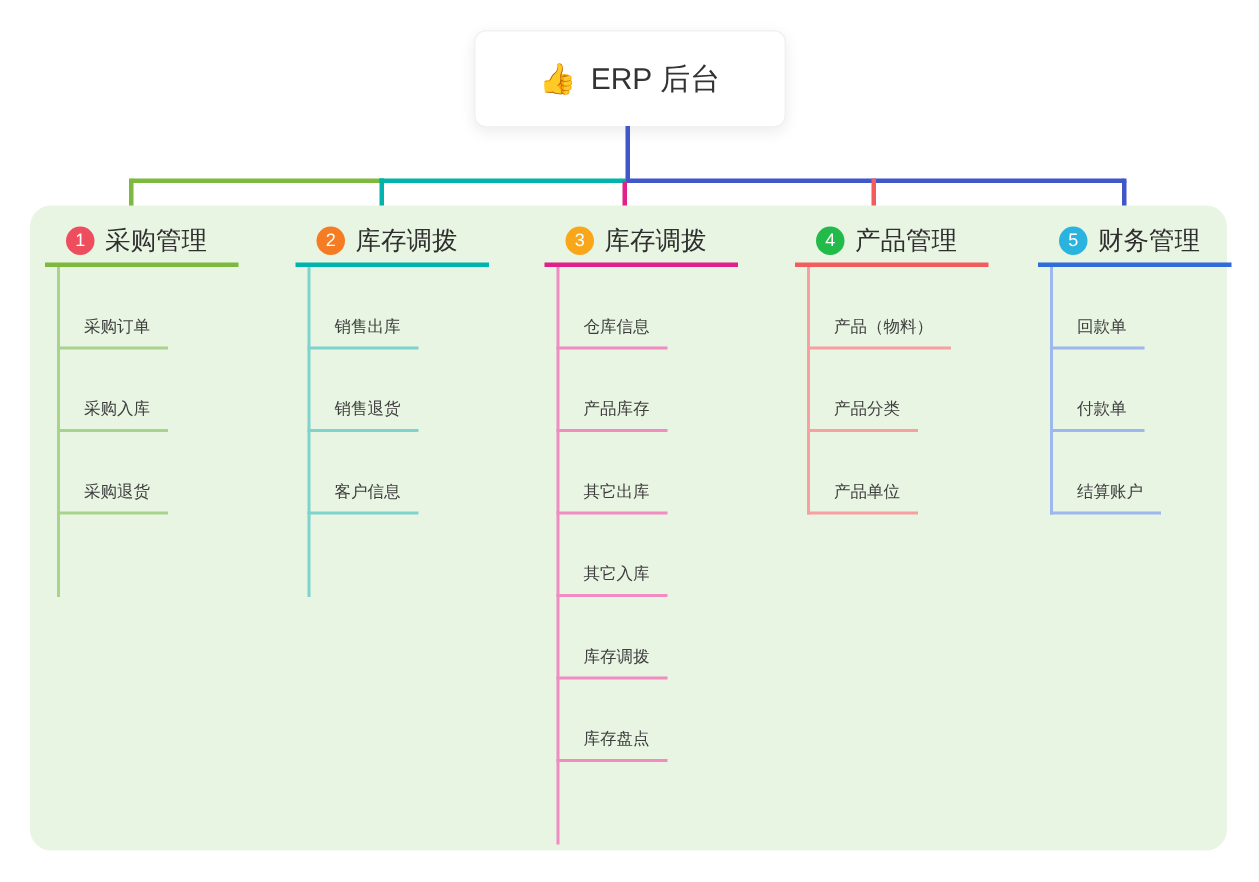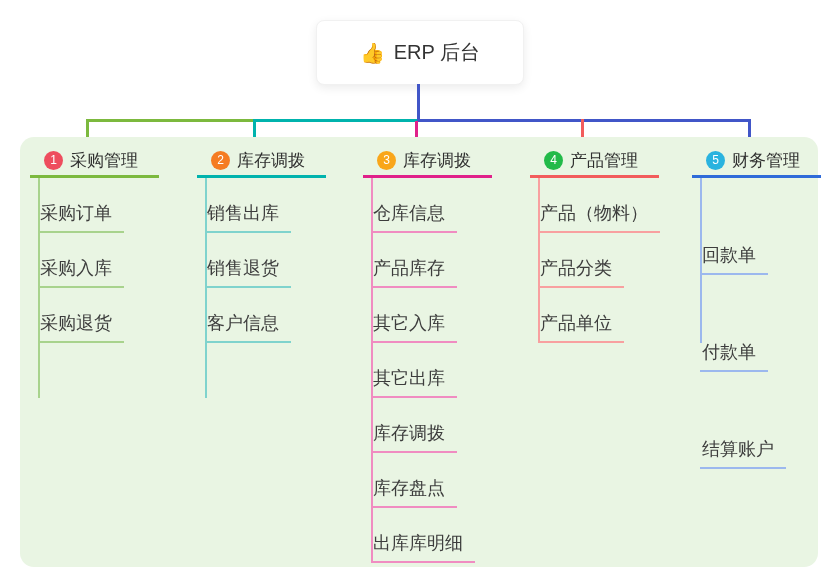--- a/index.html
+++ b/index.html
@@ -61,28 +61,28 @@
   .vline{position:absolute;left:8px;top:41px;width:2px;}
   .c1 .vline{height:220px;background:#a8d38d;}
   .c2 .vline{height:220px;background:#7fd3cd;}
   .c3 .vline{height:385px;background:#f08cc1;}
   .c4 .vline{height:165px;background:#f8a0a0;}
   .c5 .vline{height:165px;background:#9cb8ee;}
 
   .items{position:absolute;left:8px;top:41px;}
   .item{
     height:55px;display:flex;align-items:flex-end;width:fit-content;
-    padding:0 12px 6px 2px;box-sizing:border-box;border-bottom:2px solid;
-    font-size:18px;color:#3d3d3d;white-space:nowrap;cursor:pointer;
+    padding:0 12px 6px 18px;box-sizing:border-box;border-bottom:2px solid;
+    font-size:11px;color:#3d3d3d;white-space:nowrap;cursor:pointer;
   }
   .c1 .item{border-color:#a8d38d;}
   .c2 .item{border-color:#7fd3cd;}
   .c3 .item{border-color:#f08cc1;}
   .c4 .item{border-color:#f8a0a0;}
-  .c5 .item{border-color:#9cb8ee;margin-top:42px;}
+  .c5 .item{border-color:#9cb8ee;}
 </style>
 </head>
 <body>
 
 <div class="stage">
 
   <div class="root-card">
     <span class="root-icon">👍</span>
     <span>ERP 后台</span>
   </div>
@@ -127,25 +127,24 @@
 
     <div class="col c3">
       <div class="branch-header">
         <span class="badge">3</span>
         <span>库存调拨</span>
       </div>
       <div class="vline"></div>
       <div class="items">
         <div class="item">仓库信息</div>
         <div class="item">产品库存</div>
+        <div class="item">其它出库</div>
         <div class="item">其它入库</div>
-        <div class="item">其它出库</div>
         <div class="item">库存调拨</div>
         <div class="item">库存盘点</div>
-        <div class="item">出库库明细</div>
       </div>
     </div>
 
     <div class="col c4">
       <div class="branch-header">
         <span class="badge">4</span>
         <span>产品管理</span>
       </div>
       <div class="vline"></div>
       <div class="items">

